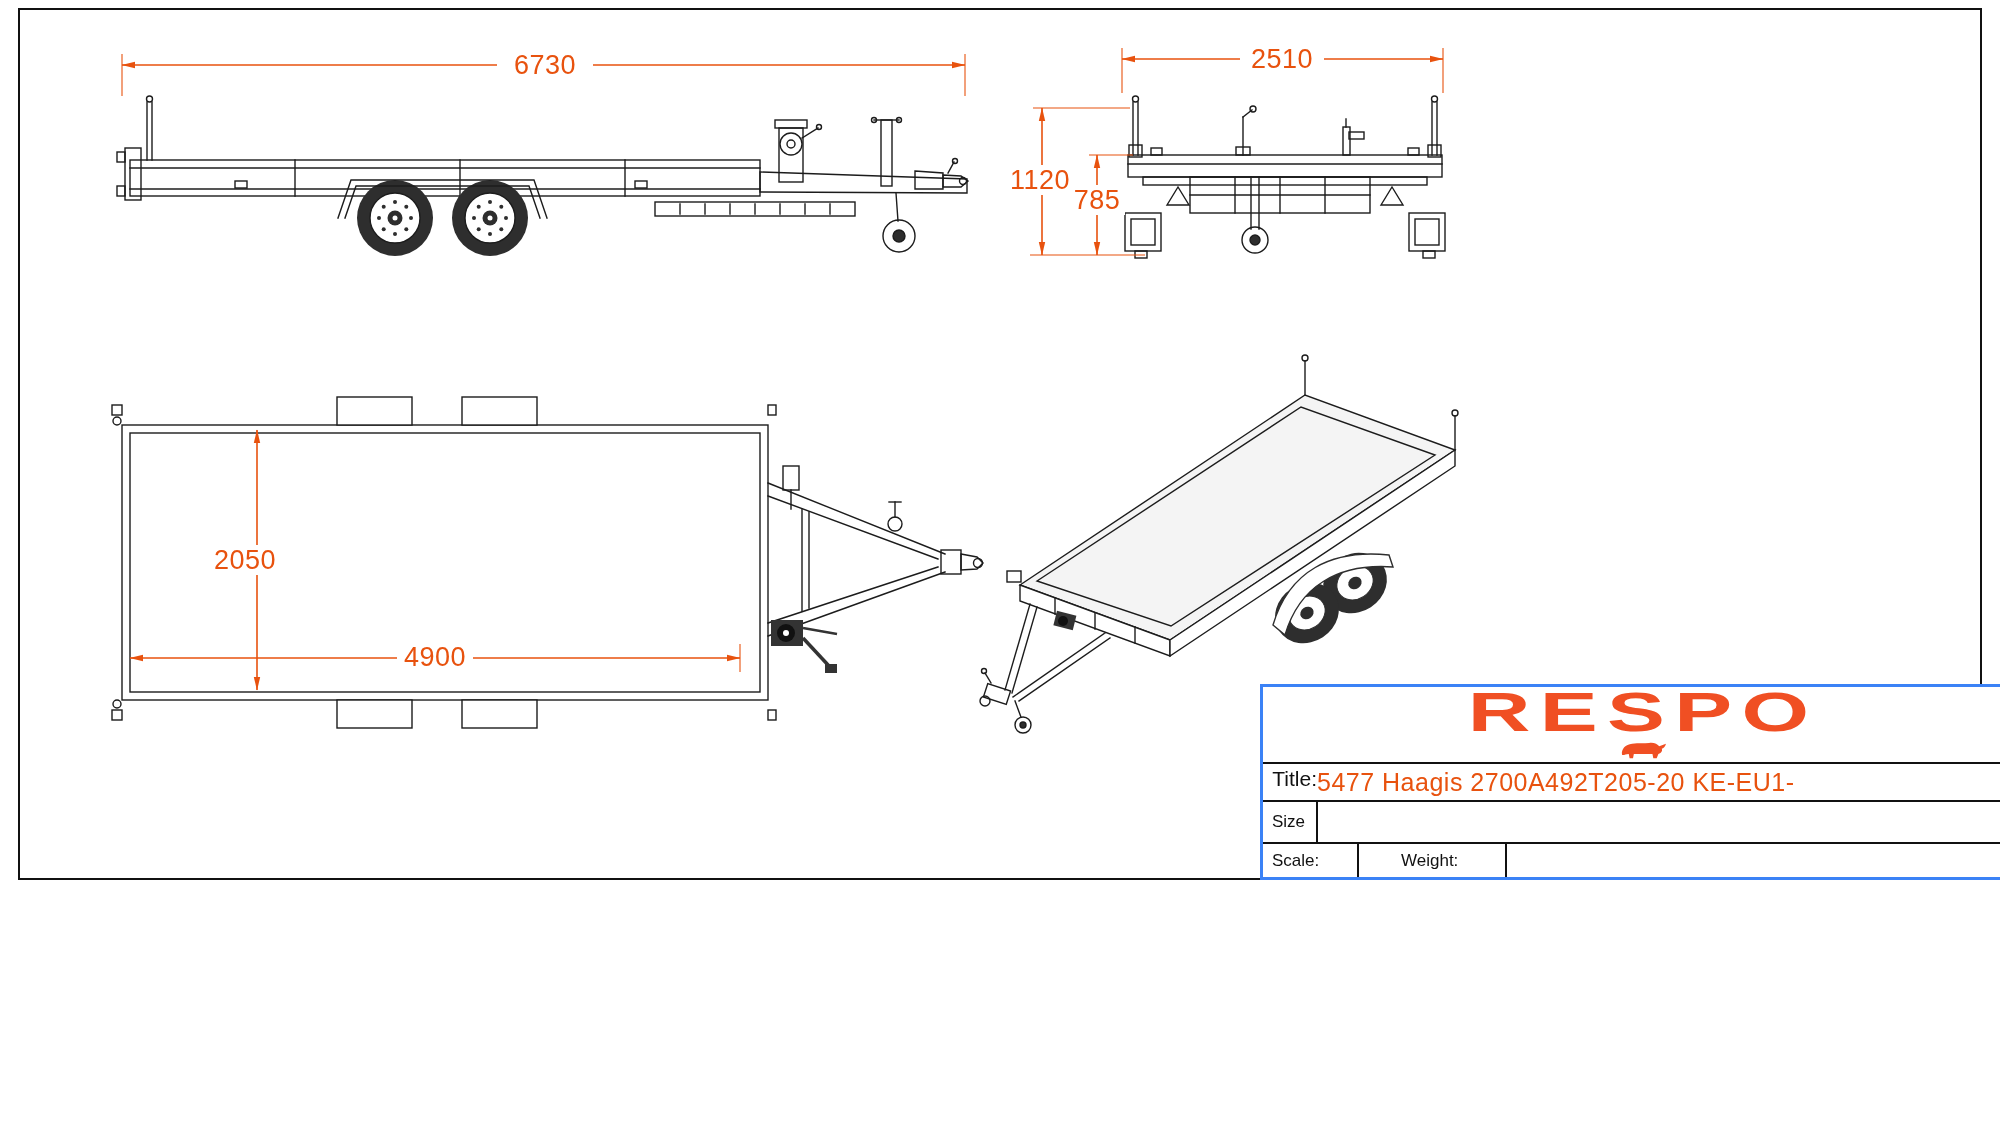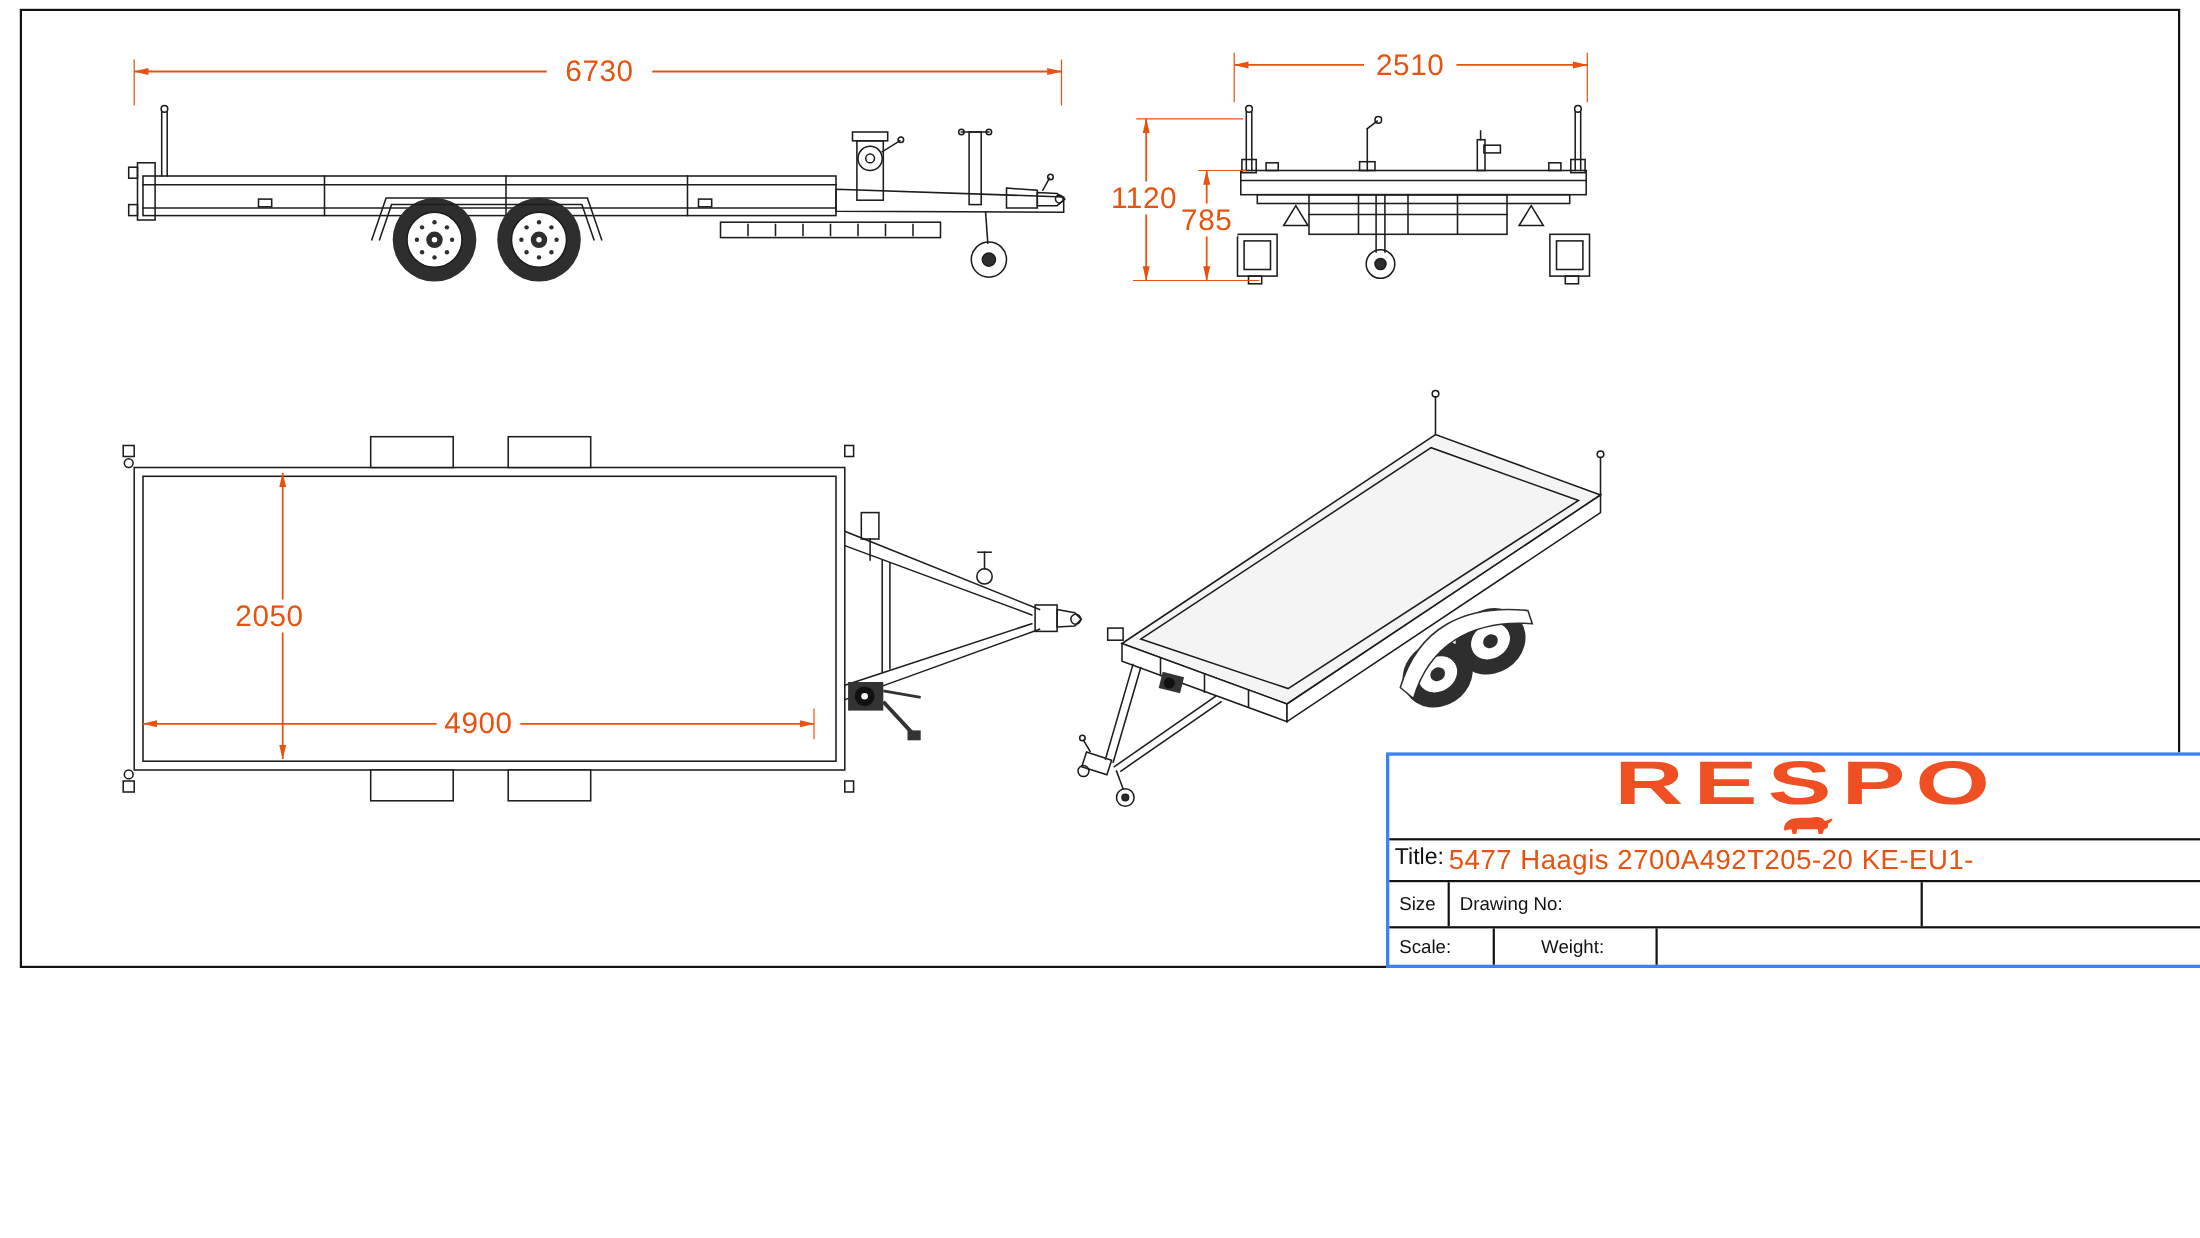--- a/index.html
+++ b/index.html
@@ -1,17 +1,17 @@
 <!DOCTYPE html>
 <html style="--accent: #e8520e; --logo: #f04f23; --line: #1c1c1c; --frame: #111111;"><head>
 <meta charset="utf-8">
 <style>
   html,body{margin:0;padding:0;background:#fff;}
   .sheet{position:relative;width:2000px;height:1125px;background:#fff;overflow:hidden;
-         font-family:"Liberation Sans",sans-serif;}
+         font-family:"Liberation Sans",sans-serif;text-align:right;}
   .frame{position:absolute;left:18px;top:8px;width:1964px;height:872px;
          border:2.5px solid var(--frame,#111);box-sizing:border-box;}
   .view{position:absolute;}
 
   
   .ln{stroke:var(--line,#1c1c1c);stroke-width:1.4;fill:none;stroke-linecap:square;}
   .wfill{fill:#fff;}
   .dim-line{stroke:var(--accent,#e8520e);stroke-width:1.6;fill:none;}
   .dim-ext{stroke:var(--accent,#e8520e);stroke-width:1.1;fill:none;}
   .dim-arrow{fill:var(--accent,#e8520e);}
@@ -332,21 +332,20 @@
       </svg>
     </div>
 
     <div class="tb-row tb-title-row">
       <div class="tb-label">Title:</div>
       <div class="tb-title-value">5477 Haagis 2700A492T205-20 KE-EU1-</div>
     </div>
 
     <div class="tb-row tb-size-row">
       <div class="tb-cell w54">Size</div>
-      <div class="tb-cell w430">Drawing No:</div>
       <div class="tb-cell last"></div>
     </div>
 
     <div class="tb-row tb-scale-row">
       <div class="tb-cell w96">Scale:</div>
       <div class="tb-cell w148">Weight:</div>
       <div class="tb-cell last"></div>
     </div>
   </div>
 </div>

